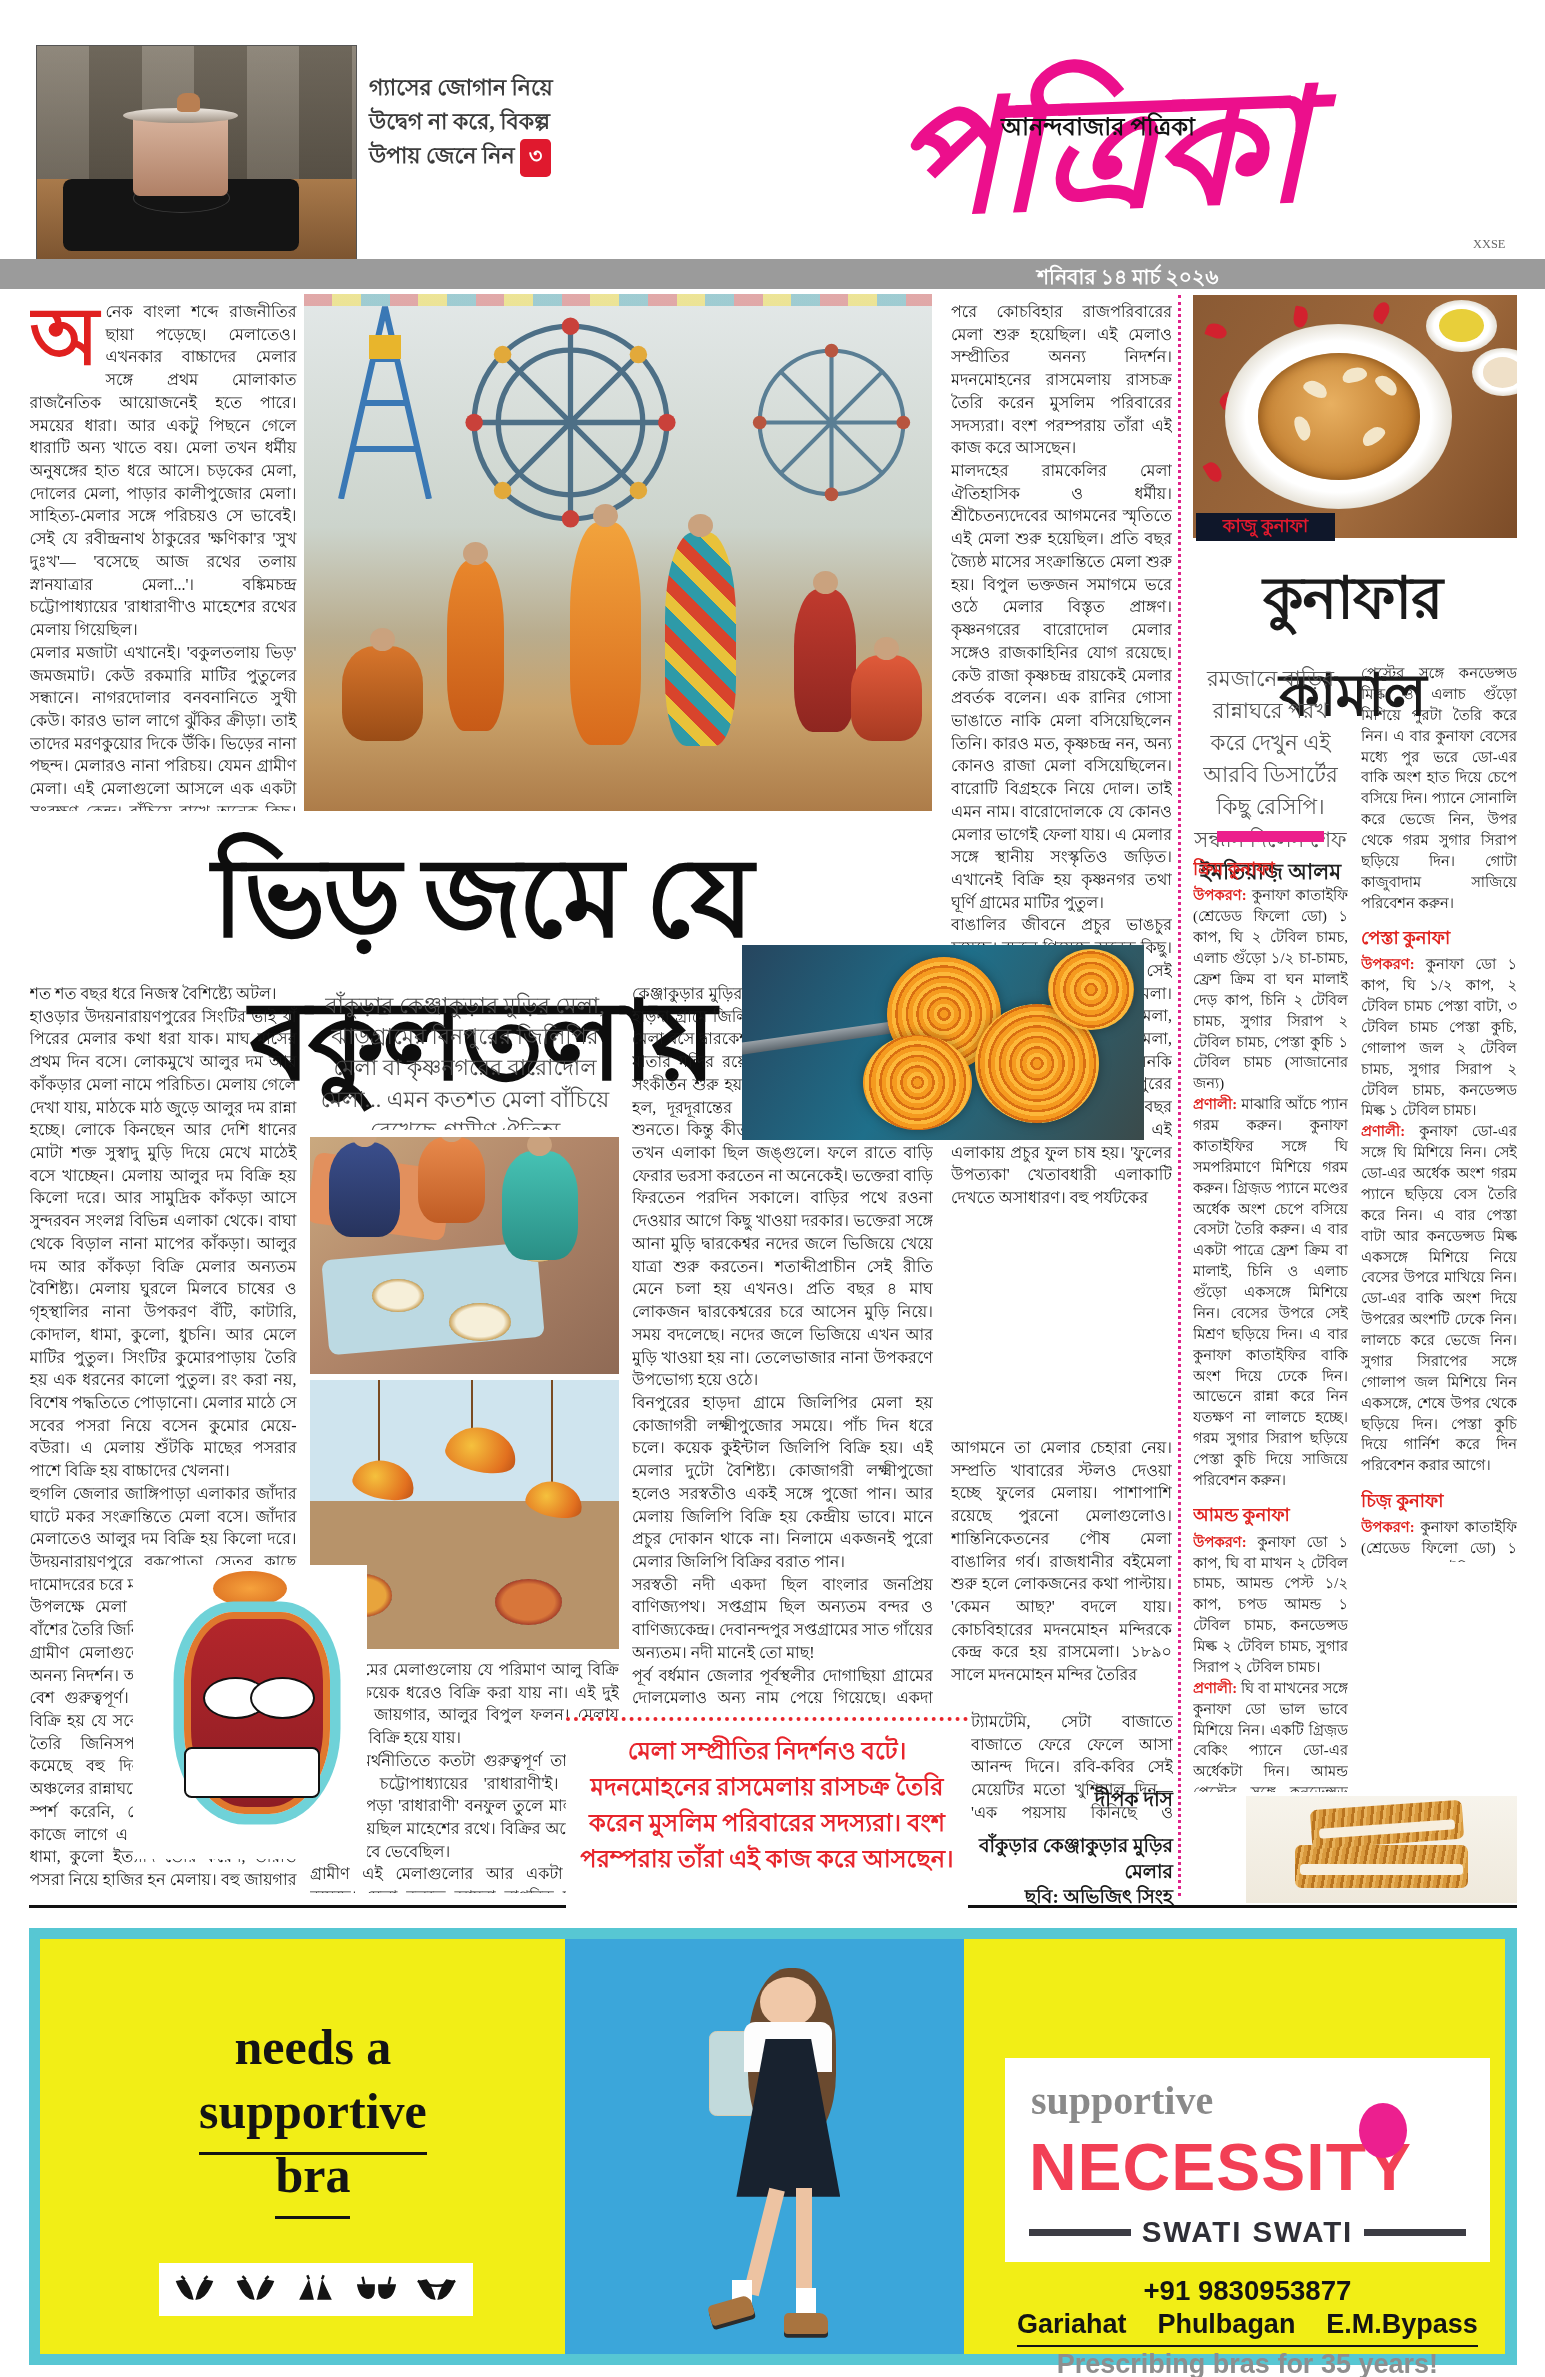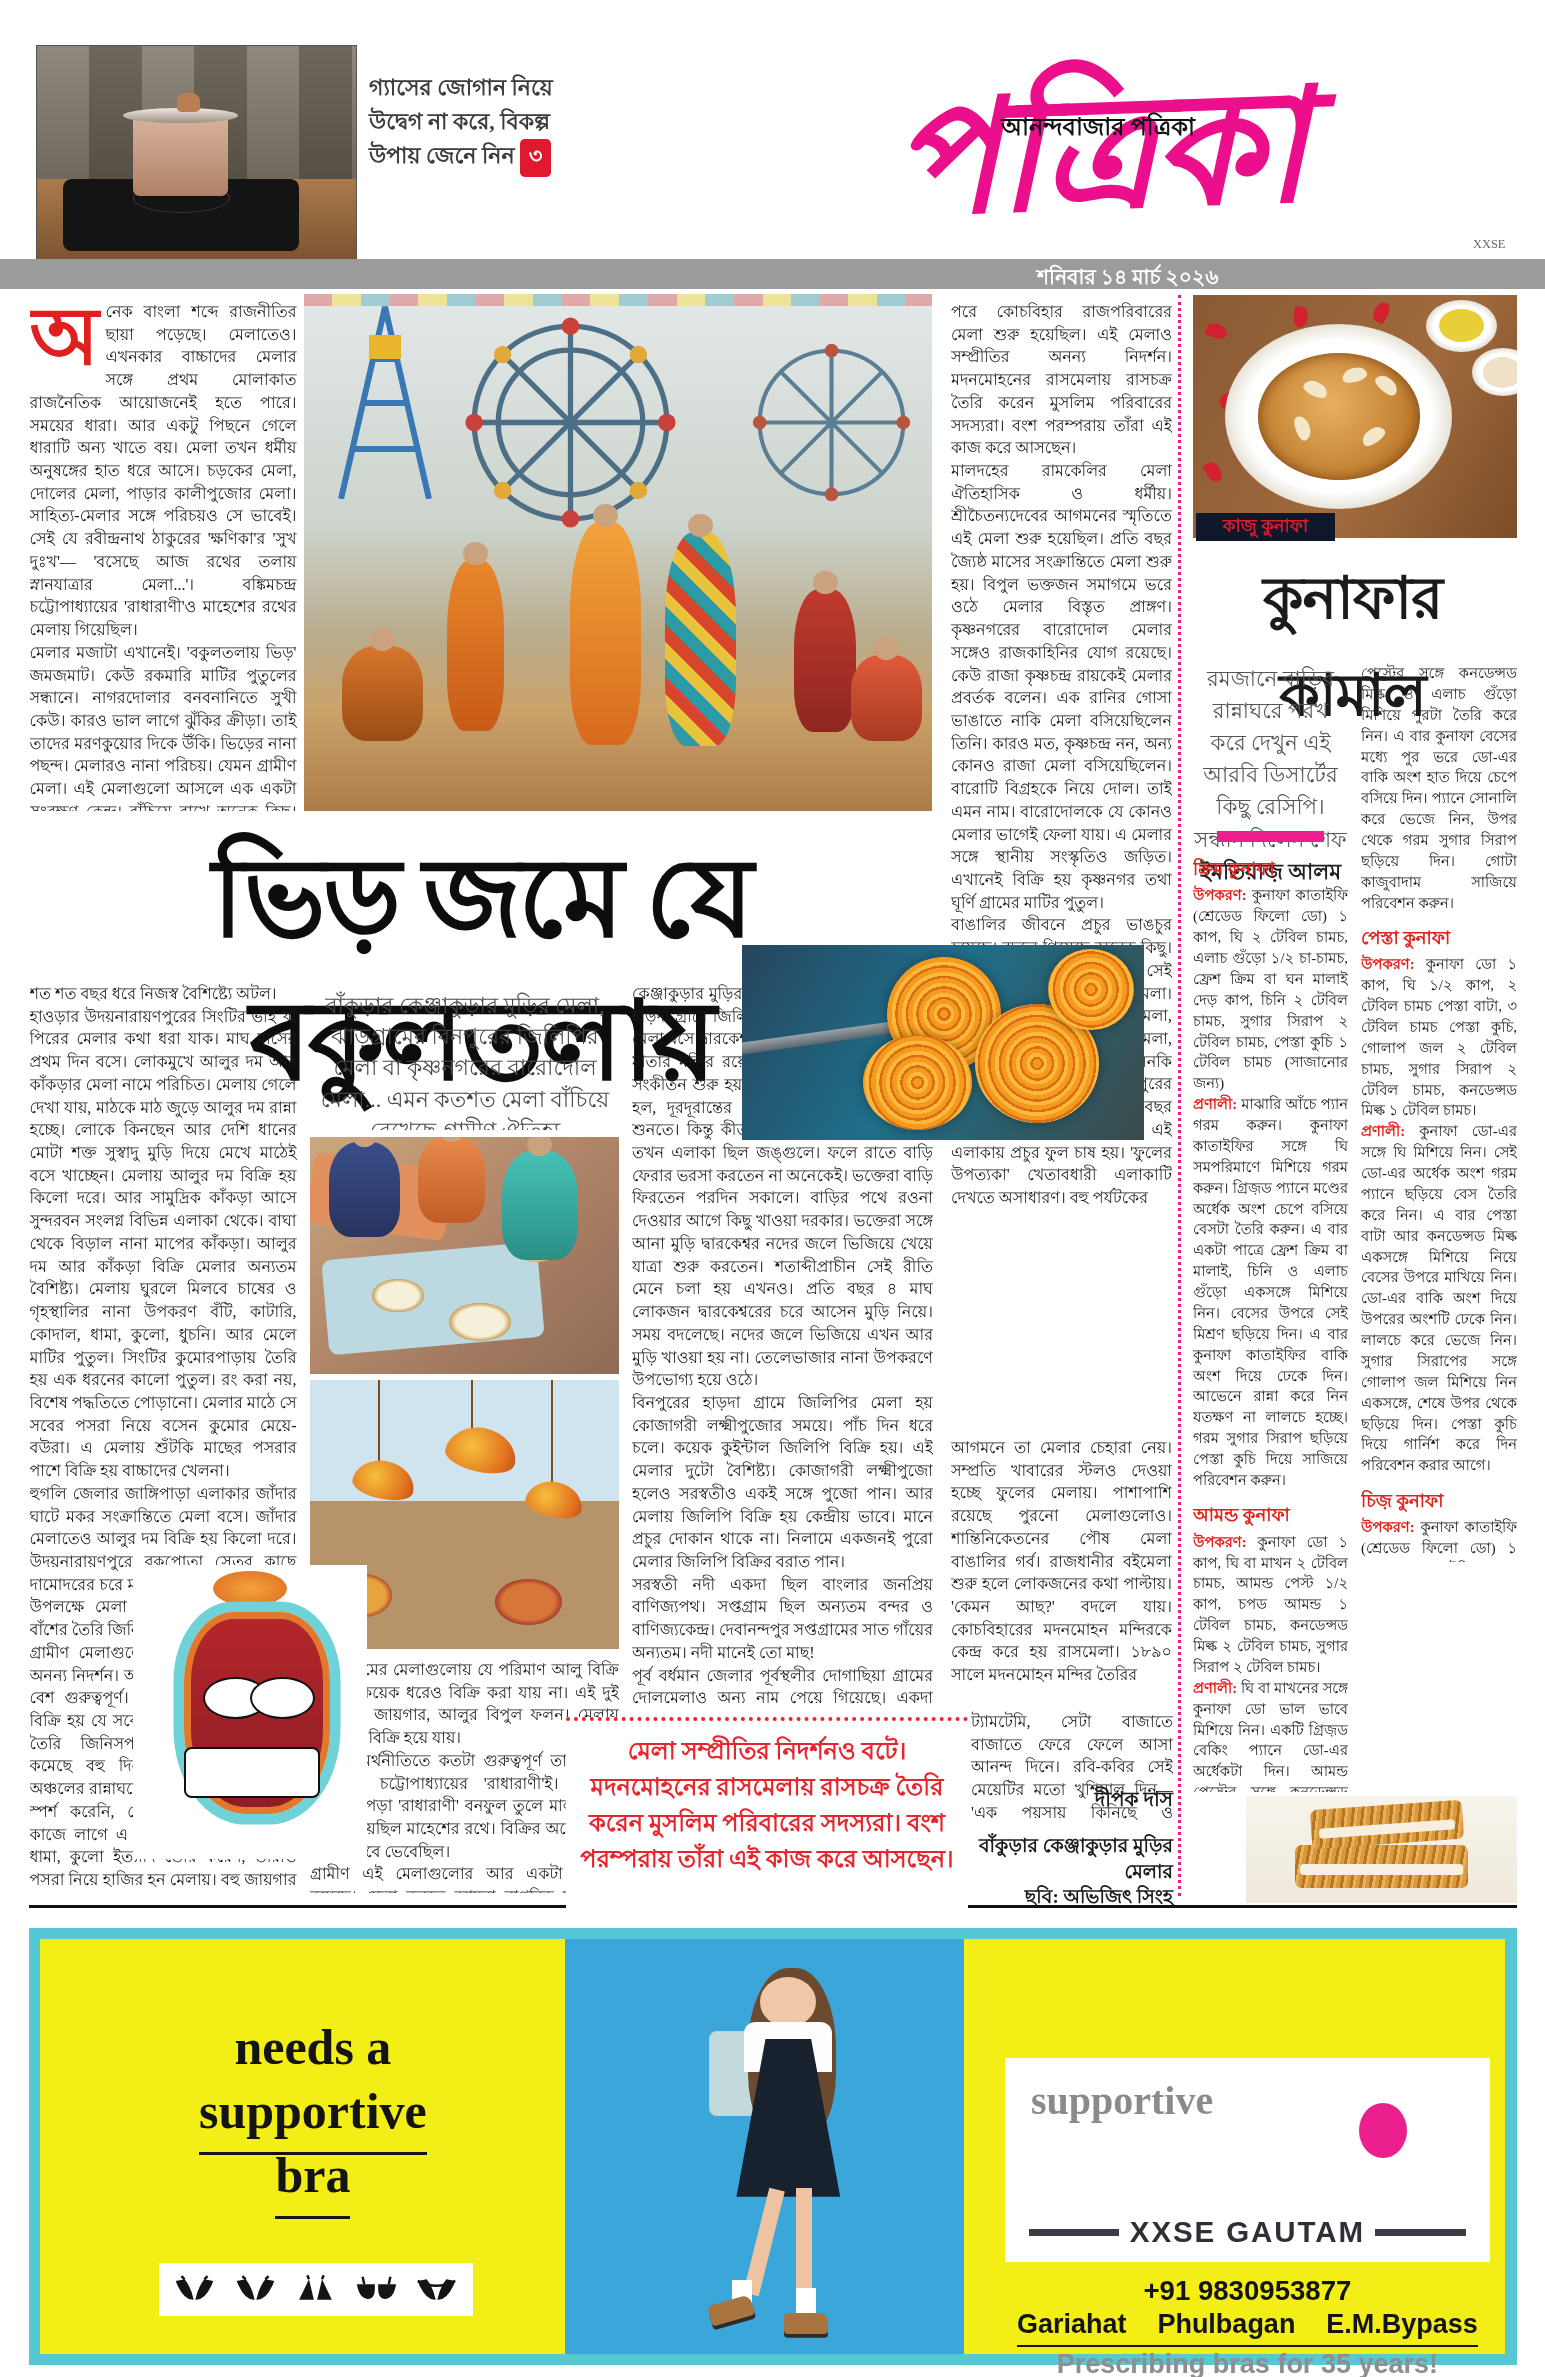--- a/index.html
+++ b/index.html
@@ -413,25 +413,26 @@
         <div class="girl-leg" style="left:48%;top:60%;transform:rotate(14deg);"></div>
         <div class="girl-leg" style="left:58%;top:60%;"></div>
         <div class="girl-sock" style="left:42%;top:82%;"></div>
         <div class="girl-sock" style="left:58%;top:84%;"></div>
         <div class="girl-shoe" style="left:36%;top:87%;transform:rotate(-16deg);"></div>
         <div class="girl-shoe" style="left:55%;top:90%;"></div>
       </div>
       <div id="ad-logo-box">
         <div id="fittedbras">supportive</div>
         <div id="necessity">
+          <span>NECESSITY</span>
           <span id="nec-dot"></span>
         </div>
         <div id="swati-row">
           <span class="bar"></span>
-            <span class="nm">XXSE GAUTAM</span>
+            <span class="nm">SWATI SWATI</span>
             <span class="bar"></span>
         </div>
       </div>
       <div id="ad-phone">+91 9830953877</div>
       <div id="ad-locs">
         <span>Gariahat</span>
         <span>Phulbagan</span>
         <span>E.M.Bypass</span>
       </div>
       <div id="ad-tagline">Prescribing bras for 35 years!</div>

